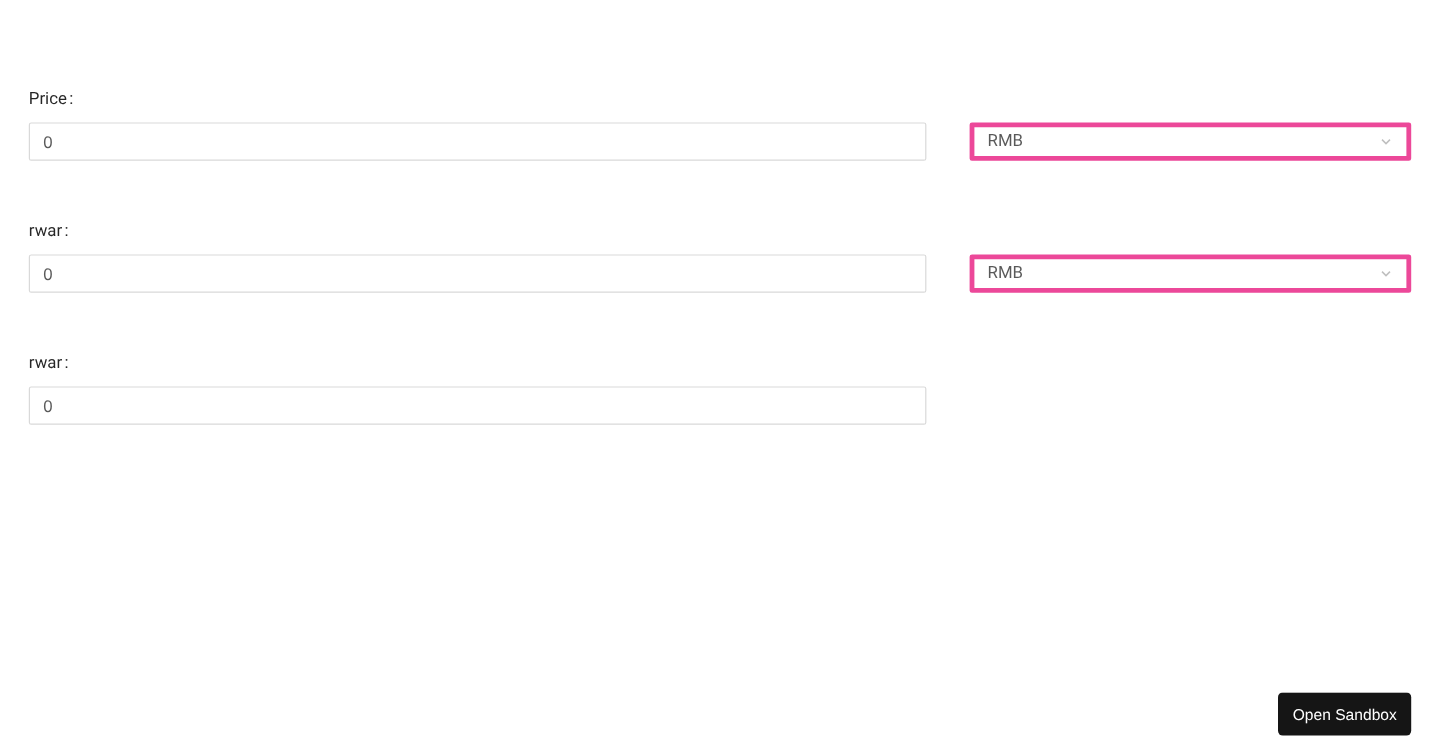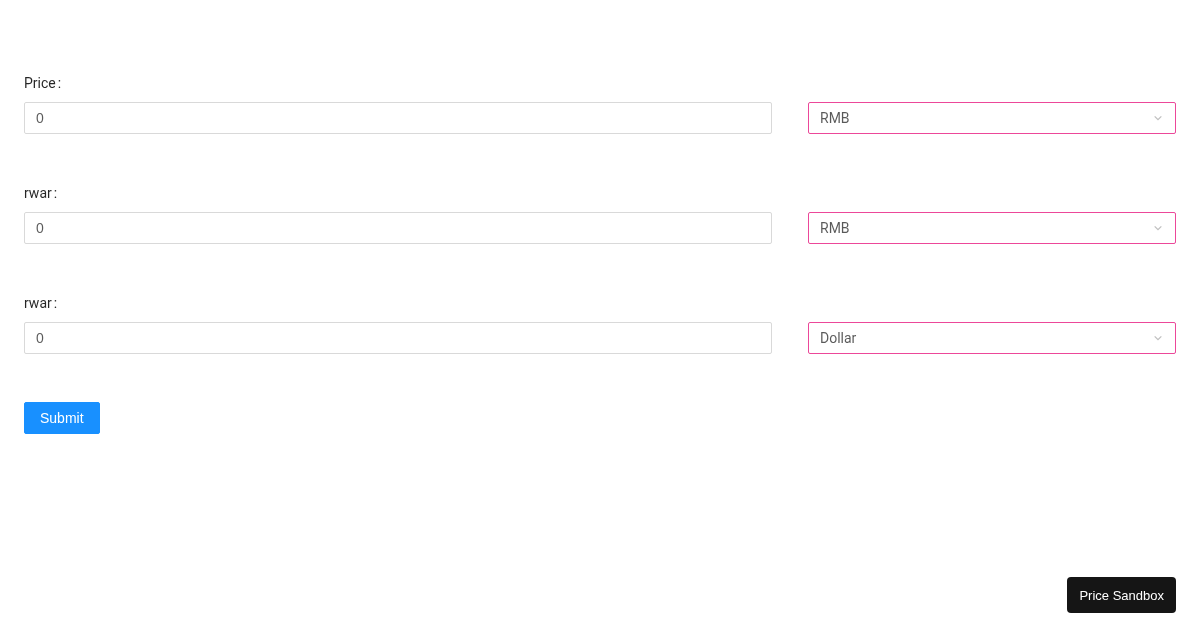--- a/index.html
+++ b/index.html
@@ -54,21 +54,21 @@
     }
     .ant-select {
       flex: 0 0 368px;
       position: relative;
       height: 32px;
       padding: 0 28px 0 11px;
       font-size: 14px;
       line-height: 30px;
       color: rgba(0, 0, 0, 0.65);
       background-color: #fff;
-      border: 1px solid #ec4899;
+      border: 4px solid #ec4899;
       border-radius: 2px;
       cursor: pointer;
       display: flex;
       align-items: center;
     }
     .select-arrow {
       position: absolute;
       right: 11px;
       top: 50%;
       transform: translateY(-50%);
@@ -144,29 +144,18 @@
           </svg>
         </span>
       </div>
     </div>
   </div>
 
   <div class="form-item">
     <label class="form-label">rwar</label>
     <div class="input-group">
       <input type="text" class="ant-input" value="0" style="">
-      <div class="ant-select">
-        <span>Dollar</span>
-        <span class="select-arrow">
-          <svg viewBox="0 0 12 12" fill="none" stroke="currentColor" stroke-width="1.5">
-            <path d="M2 4 L6 8 L10 4"></path>
-          </svg>
-        </span>
-      </div>
     </div>
   </div>
 
-  <div class="form-item">
-    <button type="submit" class="ant-btn-primary">Submit</button>
-  </div>
 </form>
 
-<button class="open-sandbox">Price Sandbox</button>
+<button class="open-sandbox">Open Sandbox</button>
 
 </body></html>

